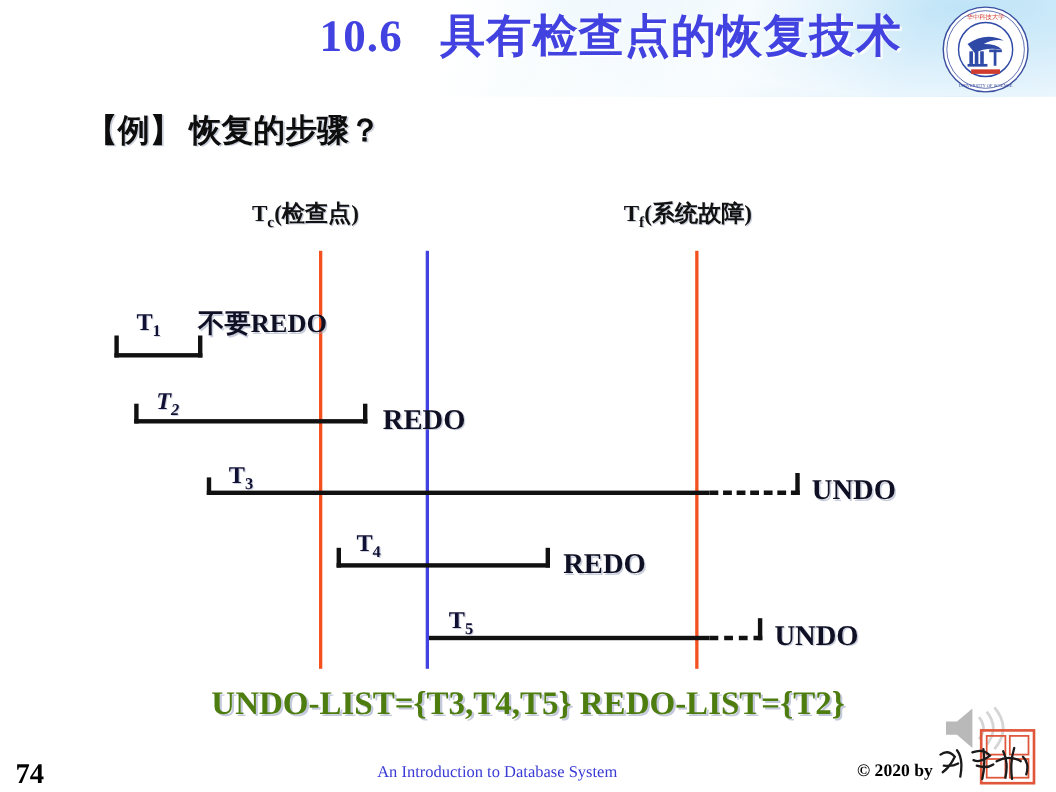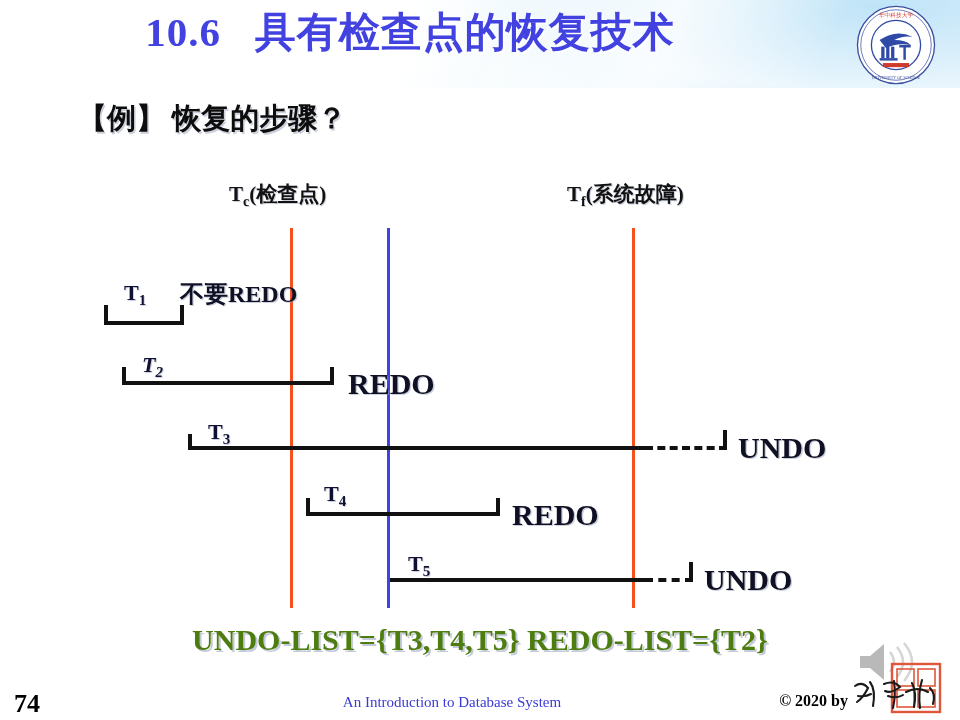--- a/index.html
+++ b/index.html
@@ -14,21 +14,21 @@
     position:absolute;left:0;top:0;width:960px;height:88px;
     background:
       radial-gradient(ellipse 520px 140px at 880px 6px, #bfe4f7 0%, #d8eefb 35%, #eaf6fd 60%, rgba(255,255,255,0) 80%),
       linear-gradient(100deg,#ffffff 0%,#ffffff 42%,#f2fafd 58%,#d9eefb 76%,#bfe3f6 92%,#ffffff 100%);
   }
   #header-sheen{
     position:absolute;left:470px;top:0;width:490px;height:88px;
     background:linear-gradient(115deg, rgba(255,255,255,0) 0%, rgba(255,255,255,.75) 40%, rgba(255,255,255,0) 72%);
   }
   #title{
-    position:absolute;left:0;top:5px;width:820px;text-align:center;
+    position:absolute;left:0;top:5px;width:820px;text-align:right;
     font-size:41px;font-weight:bold;color:#4242e0;
     letter-spacing:1px;
     text-shadow:2px 2px 1px rgba(255,255,255,.9);
     white-space:nowrap;
   }
   #title .num{font-family:"Liberation Serif",serif;}
 
   
   #logo{position:absolute;left:855px;top:4px;width:82px;height:82px;}
 
@@ -61,21 +61,21 @@
   }
   .tlabel sub{font-size:15px;}
 
   .hbar{position:absolute;height:4px;background:#111111;}
   .hdash{
     position:absolute;height:0;border-top:4px dashed #111111;
   }
   .tick{position:absolute;width:4px;background:#111111;}
 
   .annot{
-    position:absolute;font-size:30px;font-weight:bold;color:#101025;
+    position:absolute;font-size:26px;font-weight:bold;color:#101025;
     white-space:nowrap;
     text-shadow:1.3px 1.3px 0 rgba(150,160,185,.5);
   }
   .annot.cjk{font-size:24px;}
 
   
   #lists{
     position:absolute;left:0;top:623px;width:960px;text-align:center;
     font-size:30px;font-weight:bold;color:#4d7c0f;
     text-shadow:2px 2px 0 rgba(165,172,200,.65);

